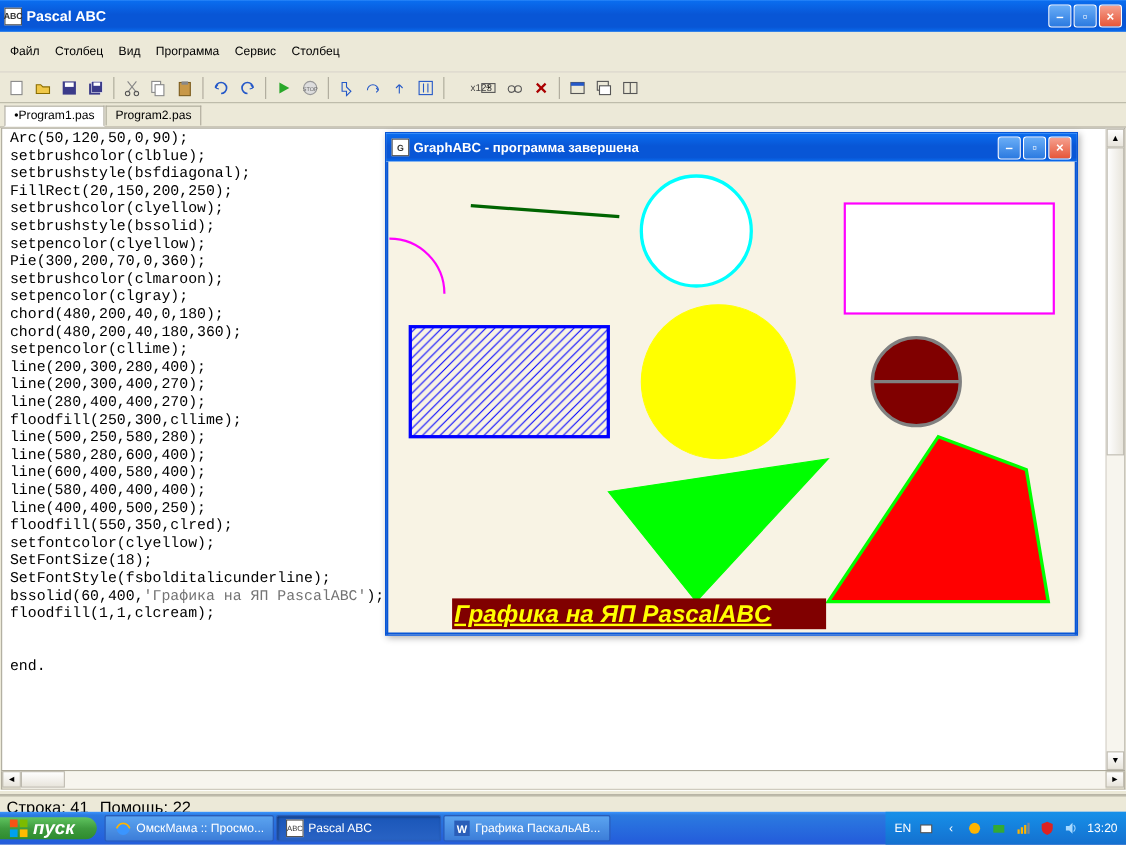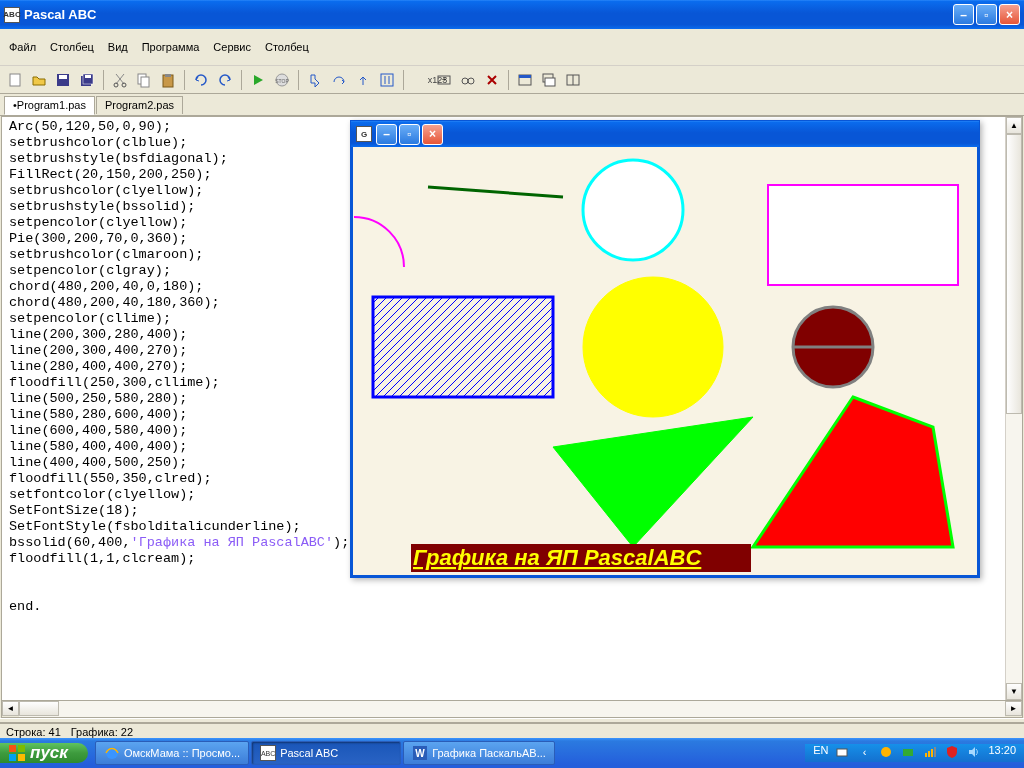--- a/index.html
+++ b/index.html
@@ -28,31 +28,31 @@
   
   .graph-window { position: absolute; left: 350px; top: 120px; width: 630px; height: 458px; box-shadow: 2px 2px 6px rgba(0,0,0,0.3); border: 1px solid #0856d6; }
   .graph-title { height: 26px; background: linear-gradient(to bottom, #3a95ff 0%, #0a6cee 3%, #0856d6 45%, #0856d6 85%, #0a6cee 100%); display: flex; align-items: center; color: white; font-size: 12px; font-weight: bold; padding: 0 5px; }
   .graph-canvas-wrap { height: 430px; background: #f8f3e4; border: 2px solid #0856d6; border-top: none; position: relative; }
   
   .hscroll { height: 17px; background: #ece9d8; border: 1px solid #aca899; border-top: none; margin: 0 1px; display: flex; }
   .scroll-btn { width: 17px; height: 15px; background: linear-gradient(#fefefe, #e8e5dc); border: 1px solid #bdbaaf; display: flex; align-items: center; justify-content: center; font-size: 8px; }
   .scroll-track { flex: 1; background: #f7f5ee; }
   .scroll-thumb { width: 40px; height: 15px; background: linear-gradient(#fefefe, #e8e5dc); border: 1px solid #bdbaaf; }
   
-  .statusbar { height: 20px; background: #ece9d8; font-size: 11px; padding: 2px 6px; border-top: 1px solid #aca899; display: flex; gap: 10px; }
+  .statusbar { height: 20px; background: #ece9d8; font-size: 15px; padding: 2px 6px; border-top: 1px solid #aca899; display: flex; gap: 10px; }
   .resize-bar { height: 5px; background: #ece9d8; border-top: 1px solid #fff; border-bottom: 1px solid #aca899; cursor: ns-resize; }
   
   .taskbar { position: absolute; bottom: 0; left: 0; right: 0; height: 30px; background: linear-gradient(to bottom, #3a95ff 0%, #2b7ae0 10%, #245edb 90%, #245edb 100%); display: flex; align-items: center; }
   .start-btn { height: 20px; padding: 0 20px 0 8px; background: linear-gradient(to bottom, #5fc35f 0%, #3e9b3e 50%, #2e8b2e 100%); border-radius: 0 10px 10px 0; display: flex; align-items: center; color: white; font-weight: bold; font-style: italic; font-size: 17px; cursor: pointer; gap: 4px; }
   .task-btn { height: 24px; margin: 0 1px; padding: 0 8px; background: linear-gradient(to bottom, #5ba4f0, #3c7dd8); border: 1px solid #2a5db8; border-radius: 2px; color: white; display: flex; align-items: center; gap: 4px; cursor: pointer; min-width: 150px; font-size: 11px; }
   .task-btn.active { background: linear-gradient(to bottom, #1a56b8, #2963c4); box-shadow: inset 1px 1px 2px rgba(0,0,0,0.4); }
-  .sys-tray { margin-left: auto; height: 18px; background: linear-gradient(to bottom, #1690e9, #1470cf); display: flex; padding: 0 8px; gap: 6px; color: white; font-size: 11px; }
+  .sys-tray { margin-left: auto; height: 30px; background: linear-gradient(to bottom, #1690e9, #1470cf); display: flex; align-items: center; padding: 0 8px; gap: 6px; color: white; font-size: 11px; }
   .tray-ic { width: 16px; height: 16px; display: flex; align-items: center; justify-content: center; }
   
-  .string-literal { color: #8b5cf6; text-align: center; }
+  .string-literal { color: #737373; text-align: center; }
   
   .vscroll { position: absolute; right: 0; top: 0; bottom: 0; width: 17px; background: #f7f5ee; border-left: 1px solid #d4d0c8; }
   .vsb-btn { height: 17px; background: linear-gradient(#fefefe, #e8e5dc); border: 1px solid #bdbaaf; display: flex; align-items: center; justify-content: center; font-size: 8px; }
   .vsb-thumb { position: absolute; left: 0; right: 0; top: 17px; height: 280px; background: linear-gradient(to right, #fefefe, #e8e5dc); border: 1px solid #bdbaaf; }
 </style>
 </head>
 <body>
 
 <div class="titlebar">
   <div class="titlebar-icon">ABC</div>
@@ -257,26 +257,27 @@
   <div class="scroll-track">
       <div class="scroll-thumb"></div>
     </div>
   <div class="scroll-btn">►</div>
 </div>
 
 <div class="resize-bar"></div>
 
 <div class="statusbar">
   <span><span>Строка:</span> <span>41</span></span>
-  <span><span>Графика:</span> <span>22</span></span>
+  <span><span>Помощь:</span> <span>22</span></span>
 </div>
 
 <div class="graph-window">
   <div class="graph-title">
     <div class="titlebar-icon" style="background:#fff;">G</div>
+    <div style="flex:1">GraphABC - программа завершена</div>
     <div class="win-btns">
       <div class="win-btn">–</div>
       <div class="win-btn">▫</div>
       <div class="win-btn close">×</div>
     </div>
   </div>
   <div class="graph-canvas-wrap">
     <svg width="626" height="430" viewBox="0 0 626 430">
 
       <path d="M 51 120 A 50 50 0 0 0 1 70" fill="none" stroke="#ff00ff" stroke-width="2"></path>

